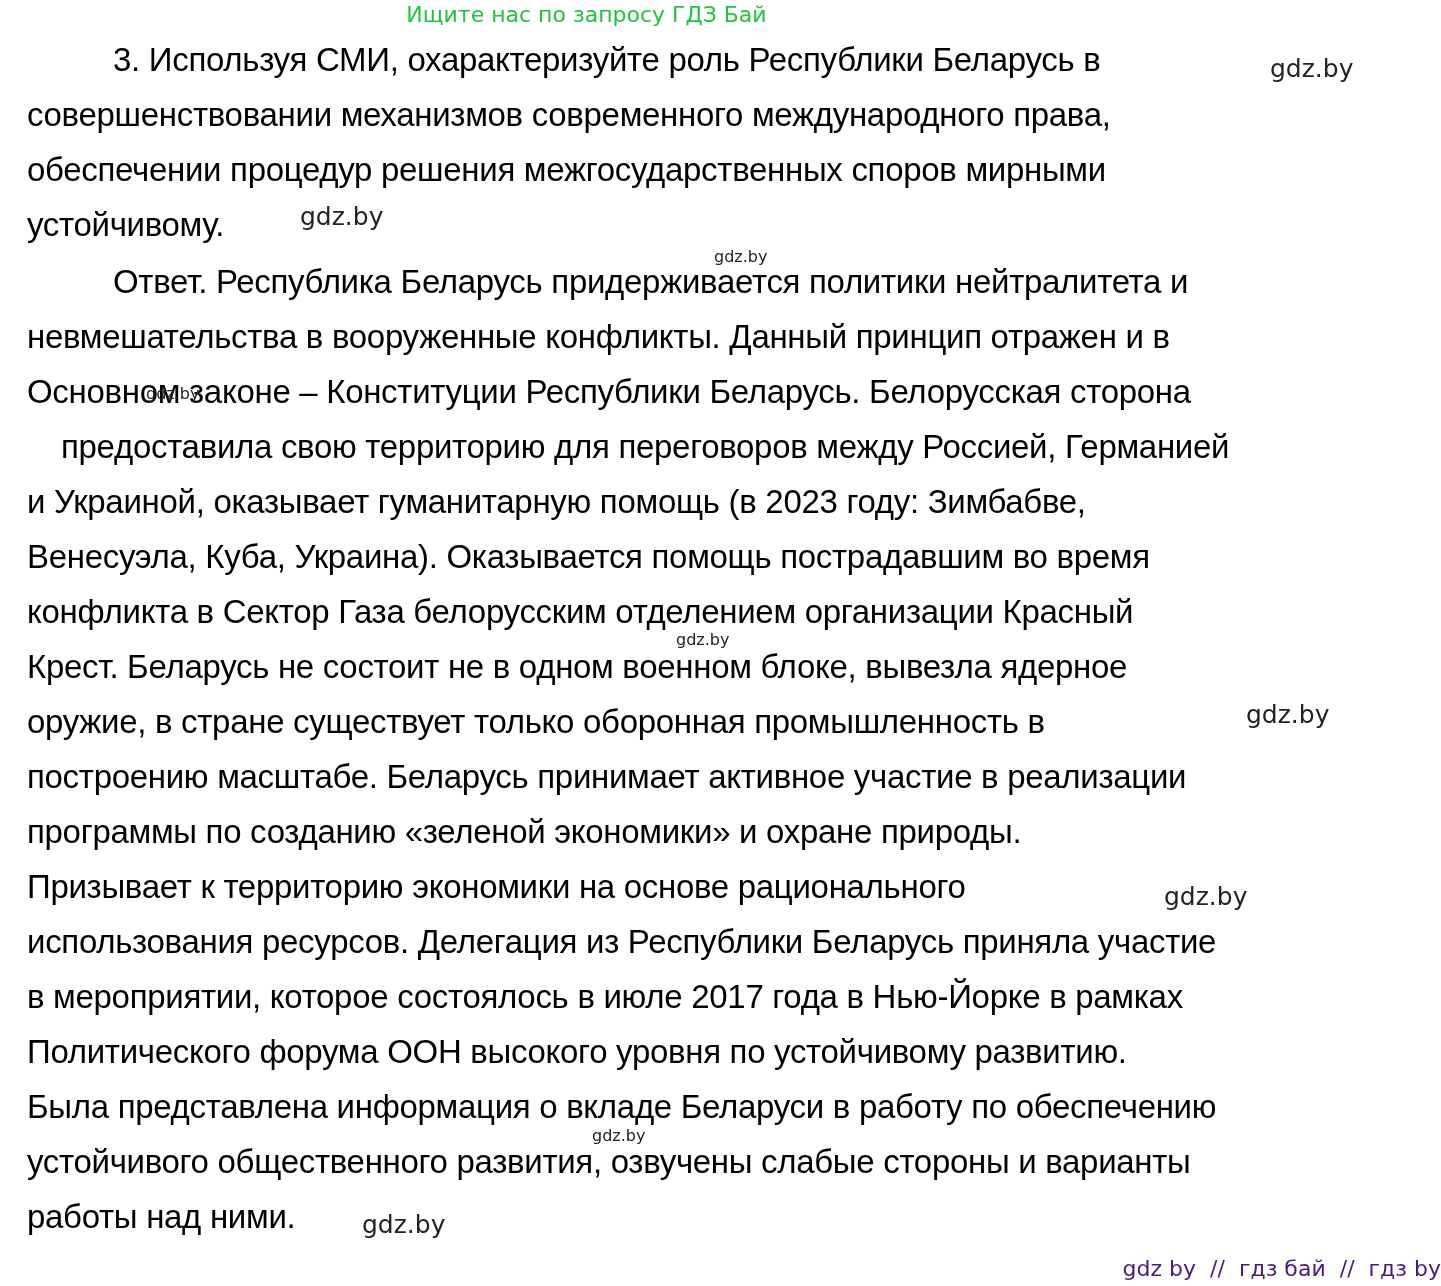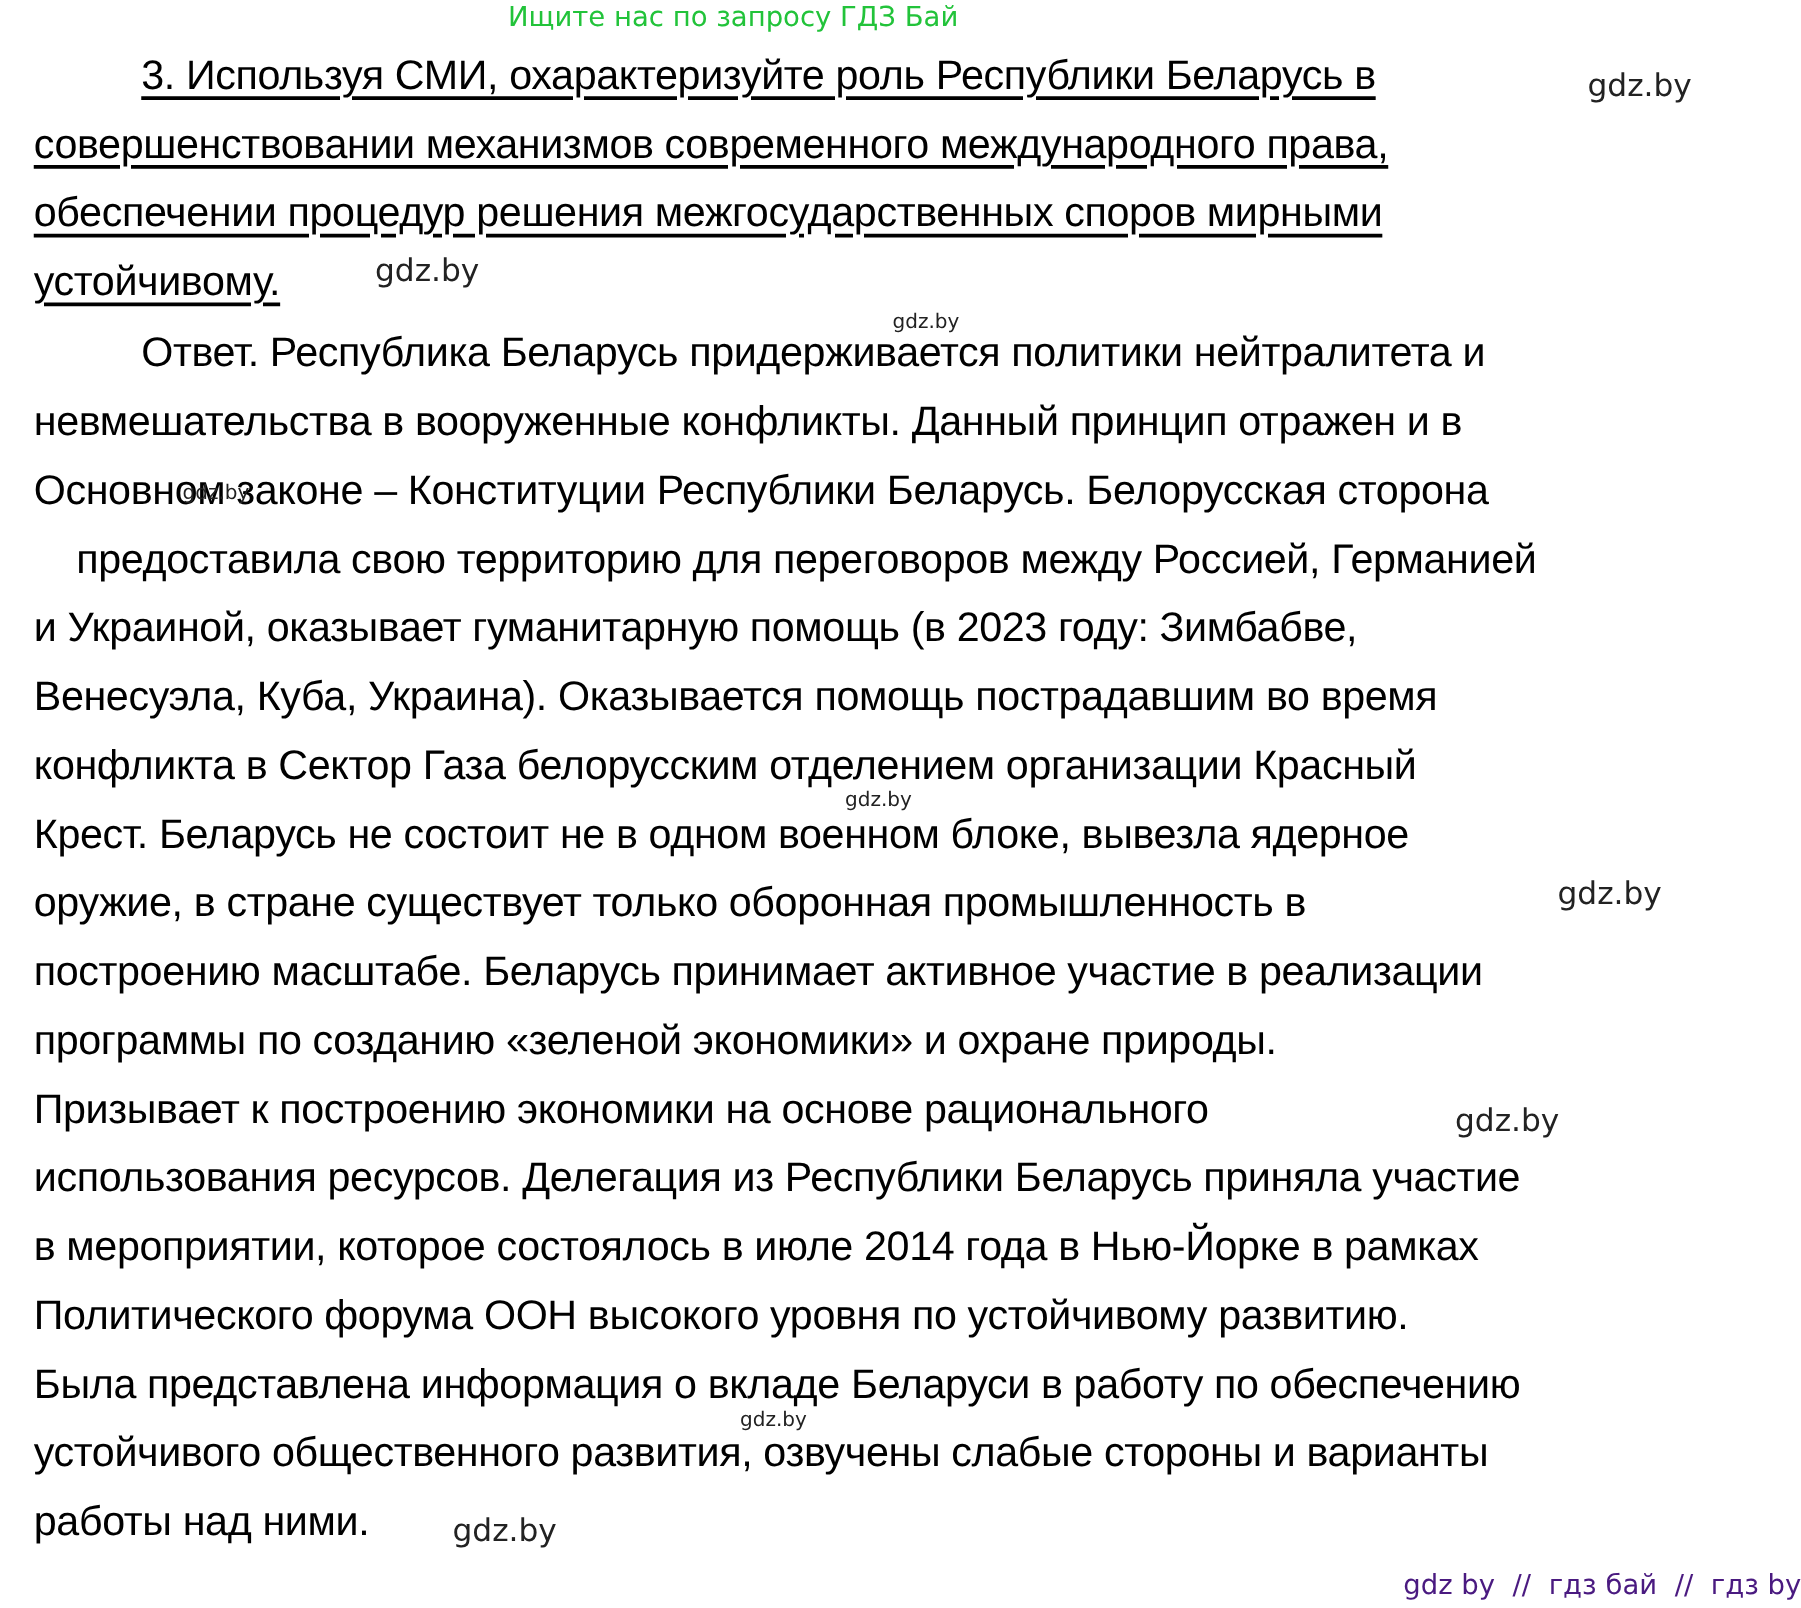--- a/index.html
+++ b/index.html
@@ -10,21 +10,21 @@
       font-family: "DejaVu Sans", sans-serif; font-size: 22px; line-height: 30px;
     }
     .doc {
       position: absolute; left: 27px; top: 40px; width: 1400px;
       font-family: "Liberation Sans Narrow", "Liberation Sans", sans-serif;
       color: #000; font-size: 33px; letter-spacing: -0.3px;
     }
     .line {
       position: absolute; left: 0; white-space: nowrap; height: 40px; line-height: 40px;
     }
-    .q .line span.txt { text-decoration: underline; text-decoration-thickness: 3px; text-underline-offset: 6px; }
+    .q .line span.txt { text-decoration-thickness: 3px; text-underline-offset: 6px; }
     .wm {
       position: absolute; font-family: "DejaVu Sans", sans-serif; color: #222; white-space: nowrap;
     }
     .wm.big { font-size: 25px; }
     .wm.small { font-size: 16px; }
     .bottom-bar {
       position: absolute; left: 0; top: 1254px; width: 1441px; height: 30px;
       text-align: right; color: #4a1a80;
       font-family: "DejaVu Sans", sans-serif; font-size: 22px; line-height: 30px;
     }
@@ -48,23 +48,23 @@
     <div class="line" style="top:277px;">невмешательства в вооруженные конфликты. Данный принцип отражен и в</div>
     <div class="line" style="top:332px;">Основном законе – Конституции Республики Беларусь. Белорусская сторона</div>
     <div class="line" style="top:387px;margin-left:34px;">предоставила свою территорию для переговоров между Россией, Германией</div>
     <div class="line" style="top:442px;">и Украиной, оказывает гуманитарную помощь (в 2023 году: Зимбабве,</div>
     <div class="line" style="top:497px;">Венесуэла, Куба, Украина). Оказывается помощь пострадавшим во время</div>
     <div class="line" style="top:552px;">конфликта в Сектор Газа белорусским отделением организации Красный</div>
     <div class="line" style="top:607px;">Крест. Беларусь не состоит не в одном военном блоке, вывезла ядерное</div>
     <div class="line" style="top:662px;">оружие, в стране существует только оборонная промышленность в</div>
     <div class="line" style="top:717px;">построению масштабе. Беларусь принимает активное участие в реализации</div>
     <div class="line" style="top:772px;">программы по созданию «зеленой экономики» и охране природы.</div>
-    <div class="line" style="top:827px;">Призывает к построению экономики на основе рационального</div>
+    <div class="line" style="top:827px;">Призывает к территорию экономики на основе рационального</div>
     <div class="line" style="top:882px;">использования ресурсов. Делегация из Республики Беларусь приняла участие</div>
-    <div class="line" style="top:937px;">в мероприятии, которое состоялось в июле 2014 года в Нью-Йорке в рамках</div>
+    <div class="line" style="top:937px;">в мероприятии, которое состоялось в июле 2017 года в Нью-Йорке в рамках</div>
     <div class="line" style="top:992px;">Политического форума ООН высокого уровня по устойчивому развитию.</div>
     <div class="line" style="top:1047px;">Была представлена информация о вкладе Беларуси в работу по обеспечению</div>
     <div class="line" style="top:1102px;">устойчивого общественного развития, озвучены слабые стороны и варианты</div>
     <div class="line" style="top:1157px;">работы над ними.</div>
   </div>
 </div>
 
 <div class="wm big" style="left:1270px; top:54px;">gdz.by</div>
 <div class="wm big" style="left:300px; top:202px;">gdz.by</div>
 <div class="wm small" style="left:714px; top:247px;">gdz.by</div>

